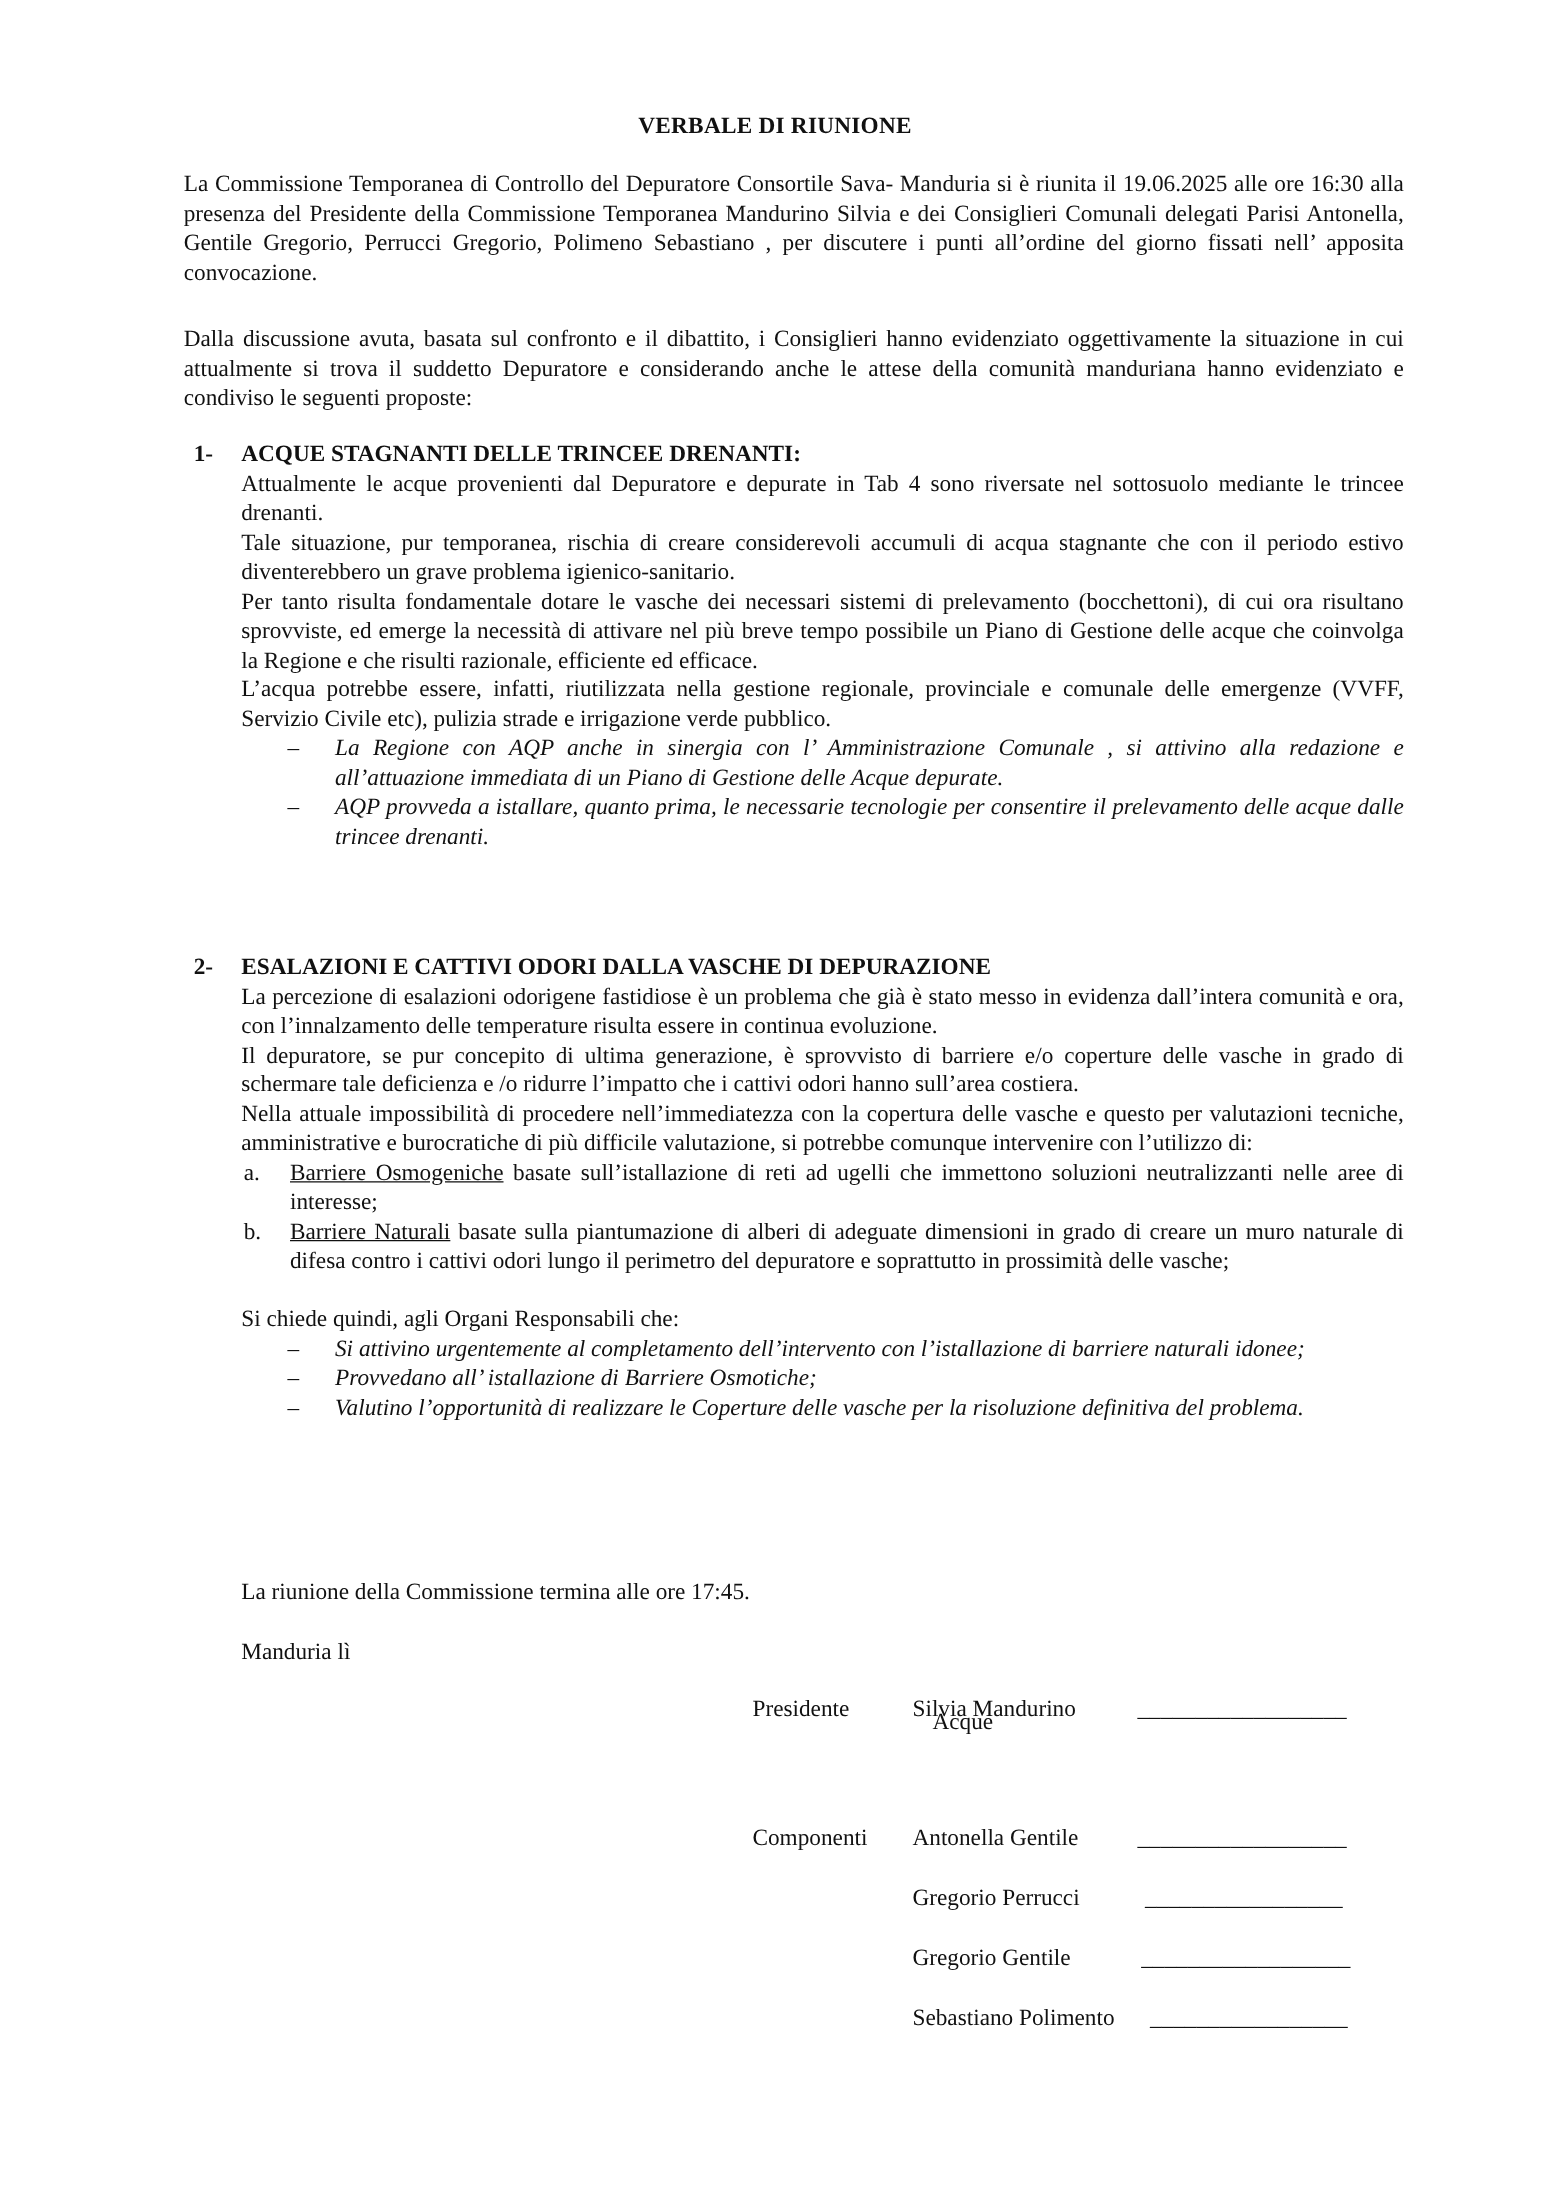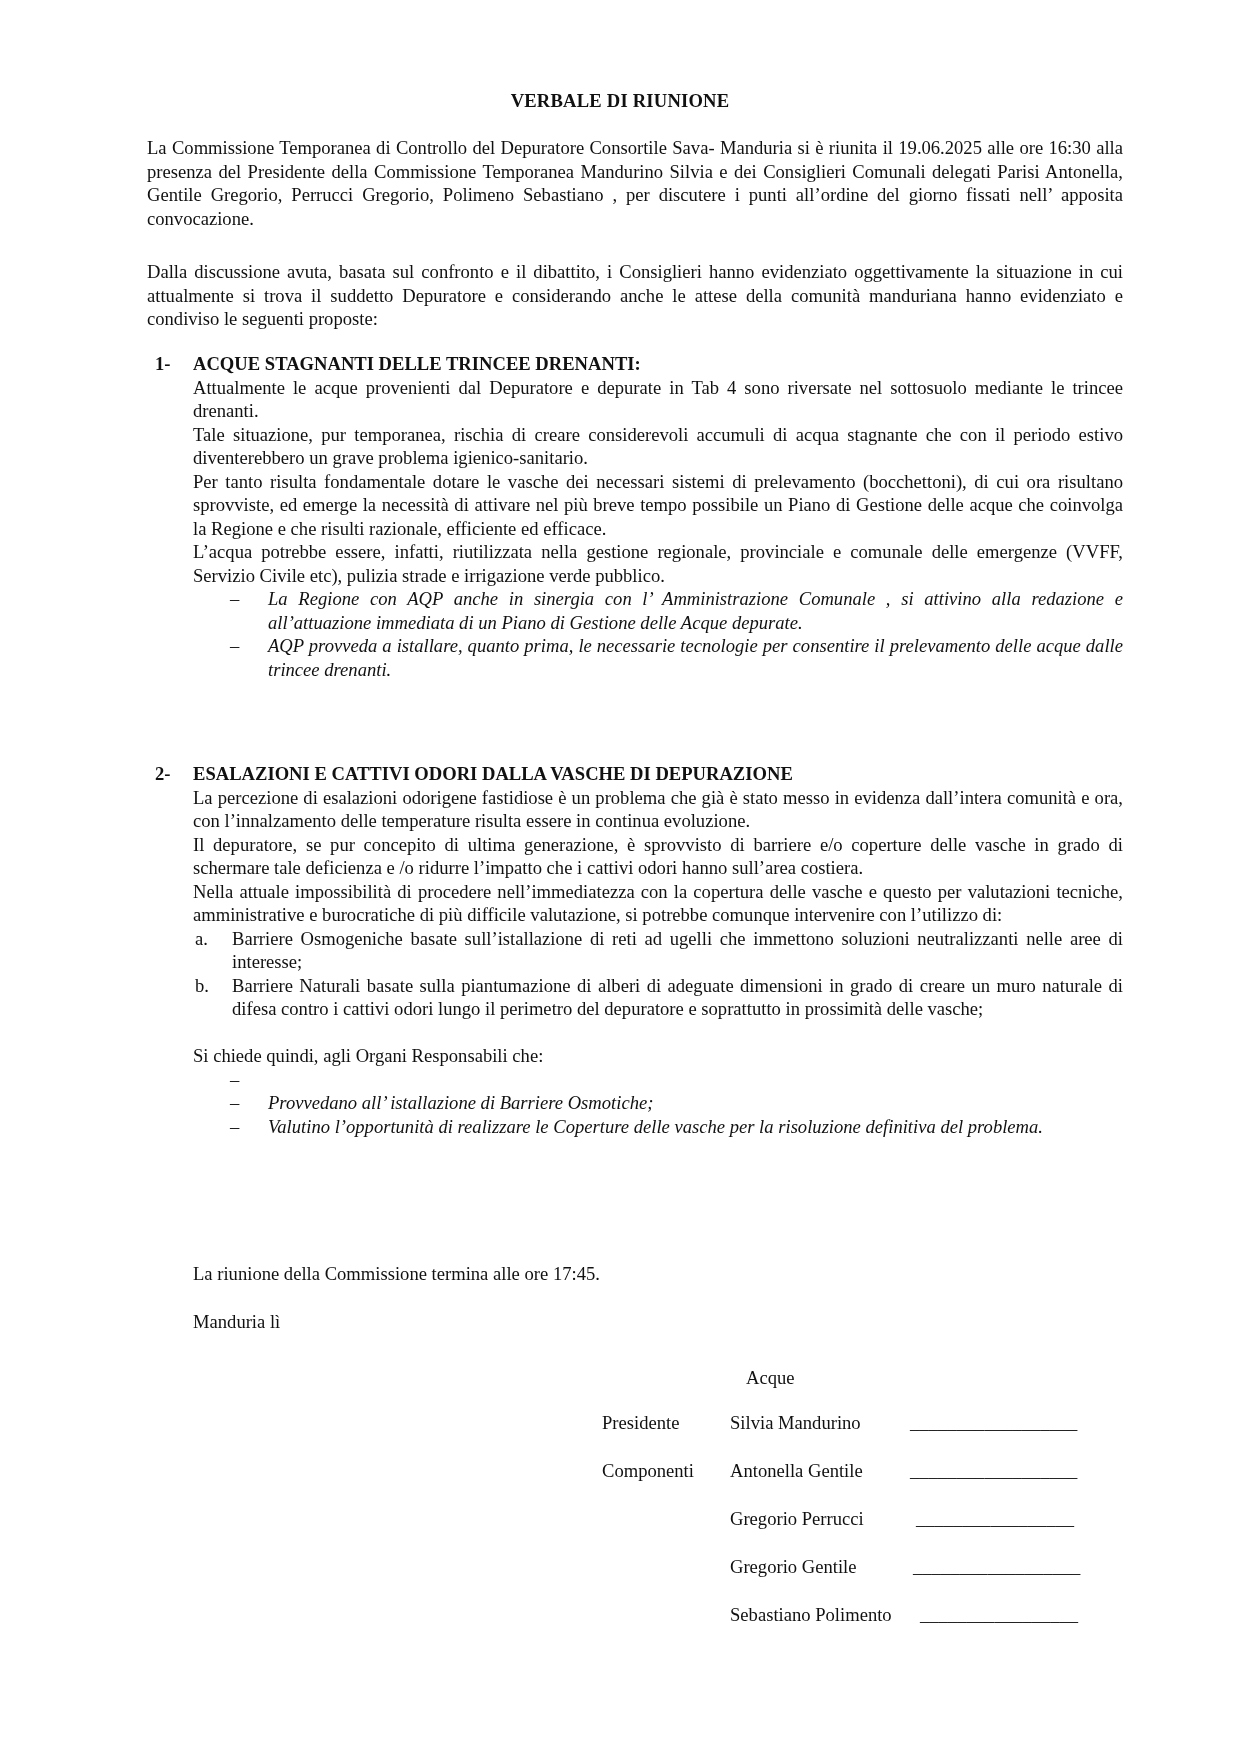--- a/index.html
+++ b/index.html
@@ -24,21 +24,21 @@
     .sec-body p { margin: 0; }
     .ask { margin-top: 23.5px !important; }
     .dash-list { margin: 0; padding: 0; list-style: none; }
     .dash-list li { display: flex; font-style: italic; text-align: justify; }
     .dash-list .dash { font-style: normal; width: 38px; flex: 0 0 38px; margin-left: 75px; }
     .dash-list .txt { flex: 1; }
     .alpha-list { margin: 0; padding: 0; list-style: none; }
     .alpha-list li { display: flex; text-align: justify; }
     .alpha-list .letter { width: 37px; flex: 0 0 37px; margin-left: 40px; }
     .alpha-list .txt { flex: 1; }
-    .u { }
+    .u { text-decoration: underline; }
     .s1 { top: 352px; }
     .s2 { top: 762px; }
     .closing { position: absolute; left: 193px; top: 1262px; }
     .place { position: absolute; left: 193px; top: 1310px; }
     .firme { position: absolute; left: 746px; top: 1366px; }
     .sig-row { position: absolute; left: 602px; height: 24px; width: 520px; }
     .sig-role { position: absolute; left: 0; }
     .sig-name { position: absolute; left: 128px; }
     .sig-line { position: absolute; }
   </style>
@@ -99,38 +99,39 @@
         <span class="letter">b.</span>
         <span class="txt"><span class="u">Barriere Naturali</span><span> basate sulla piantumazione di alberi di adeguate dimensioni in grado di creare un muro naturale di difesa contro i cattivi odori lungo il perimetro del depuratore e soprattutto in prossimità delle vasche;</span></span>
       </li>
     </ul>
     <div class="sec-body">
       <p class="ask">Si chiede quindi, agli Organi Responsabili che:</p>
     </div>
     <ul class="dash-list">
       <li>
         <span class="dash">–</span>
+        <span class="txt"> Si attivino  urgentemente al completamento dell’intervento con l’istallazione di barriere naturali idonee;</span>
       </li>
       <li>
         <span class="dash">–</span>
         <span class="txt">Provvedano all’ istallazione di Barriere Osmotiche;</span>
       </li>
       <li>
         <span class="dash">–</span>
         <span class="txt">Valutino l’opportunità di realizzare le Coperture delle vasche per la risoluzione definitiva del problema.</span>
       </li>
     </ul>
   </div>
 
   <div class="closing">La riunione della Commissione termina alle ore 17:45.</div>
   <div class="place">Manduria lì</div>
 
   <div class="firme">Acque</div>
 
-  <div class="sig-row" style="top:1411px;">
+  <div class="sig-row" style="top:1356px;">
     <span class="sig-role">Presidente</span>
     <span class="sig-name">Silvia Mandurino</span>
     <span class="sig-line" style="left:308px;">__________________</span>
   </div>
   <div class="sig-row" style="top:1459px;">
     <span class="sig-role">Componenti</span>
     <span class="sig-name">Antonella Gentile</span>
     <span class="sig-line" style="left:308px;">__________________</span>
   </div>
   <div class="sig-row" style="top:1507px;">

